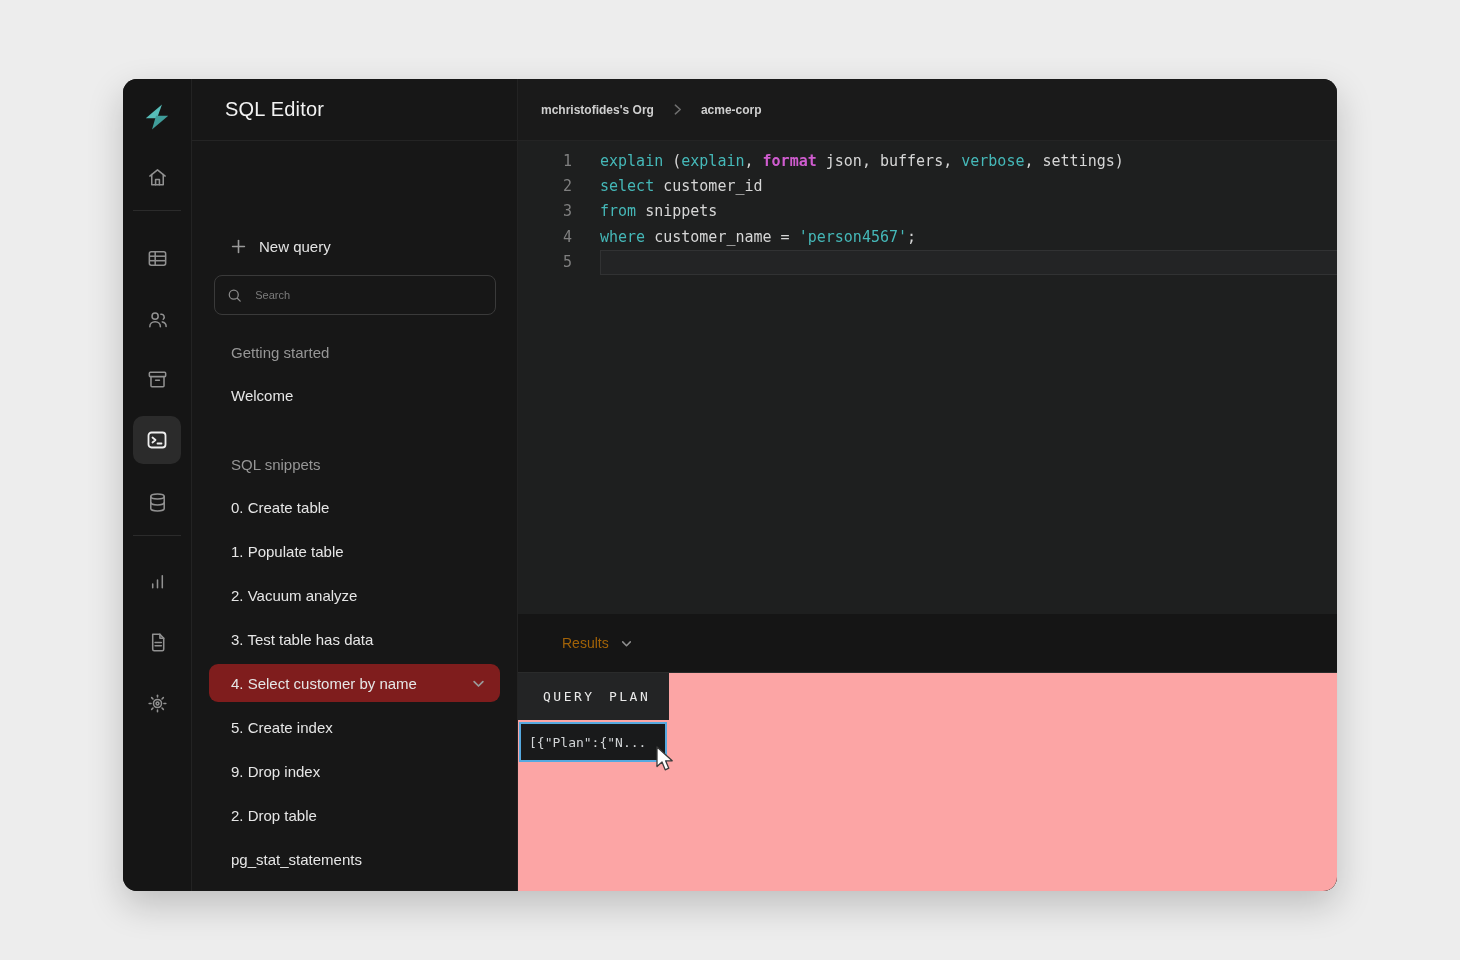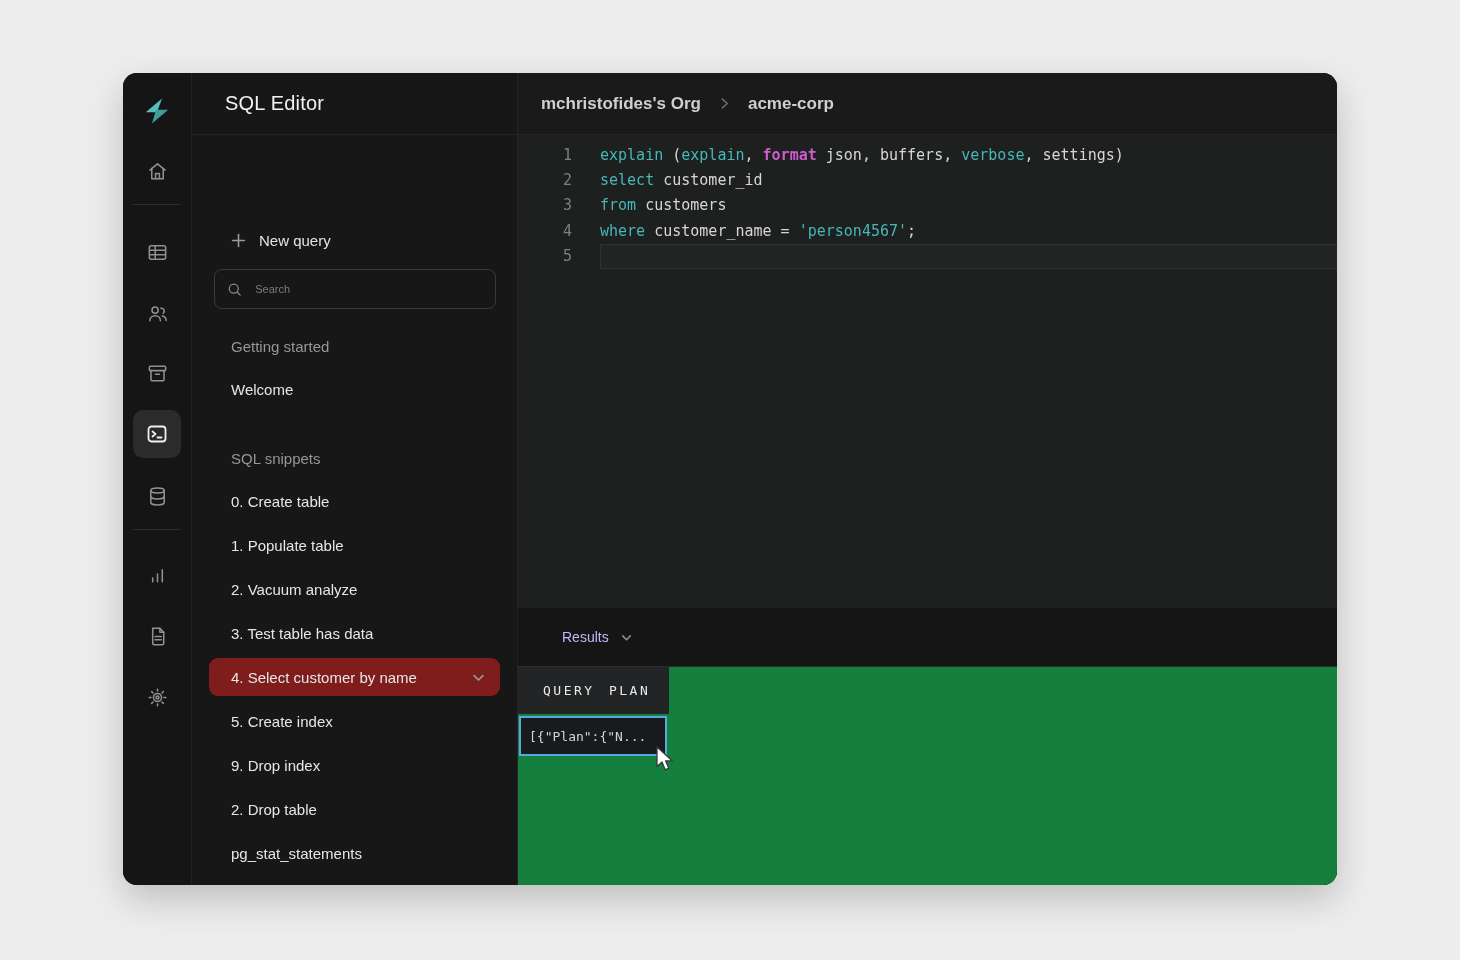--- a/index.html
+++ b/index.html
@@ -3,21 +3,21 @@
 <meta charset="utf-8">
 <style>
   * { box-sizing: border-box; }
   html,body { margin:0; padding:0; }
   body {
     width:1460px; height:960px; position:relative; overflow:hidden;
     background:#ededed;
     font-family:"Liberation Sans","DejaVu Sans",sans-serif;
   }
   .window {
-    position:absolute; left:123px; top:73px; width:1214px; height:812px;
+    position:absolute; left:123px; top:79px; width:1214px; height:812px;
     background:#161616; border-radius:14px; overflow:hidden;
     display:flex; box-shadow:0 14px 36px rgba(0,0,0,.20);
   }
   
   .rail {
     width:69px; flex-shrink:0; background:#151515;
     border-right:1px solid #232323;
     display:flex; flex-direction:column; align-items:center;
   }
   .icon-btn {
@@ -67,21 +67,21 @@
     padding:0 14px 0 22px; color:#e6e6e6; font-size:15px; cursor:pointer;
   }
   .side-item.selected { background:#7f1d1d; height:38px; margin-top:3px; margin-bottom:3px; }
   .side-item .chev { color:#9a9a9a; display:flex; }
 
   
   .main { flex:1; min-width:0; display:flex; flex-direction:column; }
   .main-header {
     height:62px; flex-shrink:0; background:#1a1a1a; border-bottom:1px solid #242424;
     display:flex; align-items:center; padding-left:23px;
-    font-size:17px; font-weight:600; color:#cfcfcf;
+    font-size:12px; font-weight:600; color:#cfcfcf;
   }
   .crumb { cursor:pointer; }
   .crumb-sep { margin:0 17px; color:#6e6e6e; display:flex; }
 
   
   .editor {
     height:473px; flex-shrink:0; background:#1e1f1f; padding-top:7px;
     font-family:"DejaVu Sans Mono","Liberation Mono",monospace; font-size:15px;
   }
   .code-row { display:flex; height:25.4px; align-items:stretch; }
@@ -99,24 +99,24 @@
   }
   .tok-kw  { color:#45b8b8; }
   .tok-fmt { color:#cf5ccf; font-weight:bold; }
   .tok-str { color:#45b8b8; }
   .tok-fg  { color:#d6d6d6; }
 
   
   .results { flex:1; background:#151515; display:flex; flex-direction:column; }
   .results-bar {
     height:58px; flex-shrink:0; display:flex; align-items:center;
-    padding-left:44px; gap:11px; color:#c4b5fd; font-size:14px; font-weight:500;
+    padding-left:44px; gap:11px; color:#a16207; font-size:14px; font-weight:500;
   }
   .results-bar .chev { color:#8f8f8f; display:flex; cursor:pointer; }
-  .results-table { flex:1; background:#15803d; border-top:1px solid #2a2b2b; }
+  .results-table { flex:1; background:#fca5a5; border-top:1px solid #2a2b2b; }
   .col-header {
     width:151px; height:47px; background:#232425;
     color:#eaeaea; font-family:"DejaVu Sans Mono","Liberation Mono",monospace;
     font-size:13px; letter-spacing:2.5px; word-spacing:4px;
     display:flex; align-items:center; padding-left:25px;
   }
   .result-cell {
     width:148px; height:40px; margin:2px 0 0 1px;
     border:2px solid #55a9e0; background:#191a1b;
     color:#d2d5d7; font-family:"DejaVu Sans Mono","Liberation Mono",monospace;
@@ -297,21 +297,21 @@
         <div class="code-row">
           <span class="gutter">1</span>
           <span class="code"><span class="tok-kw">explain</span><span class="tok-fg"> (</span><span class="tok-kw">explain</span><span class="tok-fg">, </span><span class="tok-fmt">format</span><span class="tok-fg"> json, buffers, </span><span class="tok-kw">verbose</span><span class="tok-fg">, settings)</span></span>
         </div>
         <div class="code-row">
           <span class="gutter">2</span>
           <span class="code"><span class="tok-kw">select</span><span class="tok-fg"> customer_id</span></span>
         </div>
         <div class="code-row">
           <span class="gutter">3</span>
-          <span class="code"><span class="tok-kw">from</span><span class="tok-fg"> customers</span></span>
+          <span class="code"><span class="tok-kw">from</span><span class="tok-fg"> snippets</span></span>
         </div>
         <div class="code-row">
           <span class="gutter">4</span>
           <span class="code"><span class="tok-kw">where</span><span class="tok-fg"> customer_name = </span><span class="tok-str">'person4567'</span><span class="tok-fg">;</span></span>
         </div>
         <div class="code-row current">
           <span class="gutter">5</span>
           <span class="code"></span>
         </div>
       </div>

